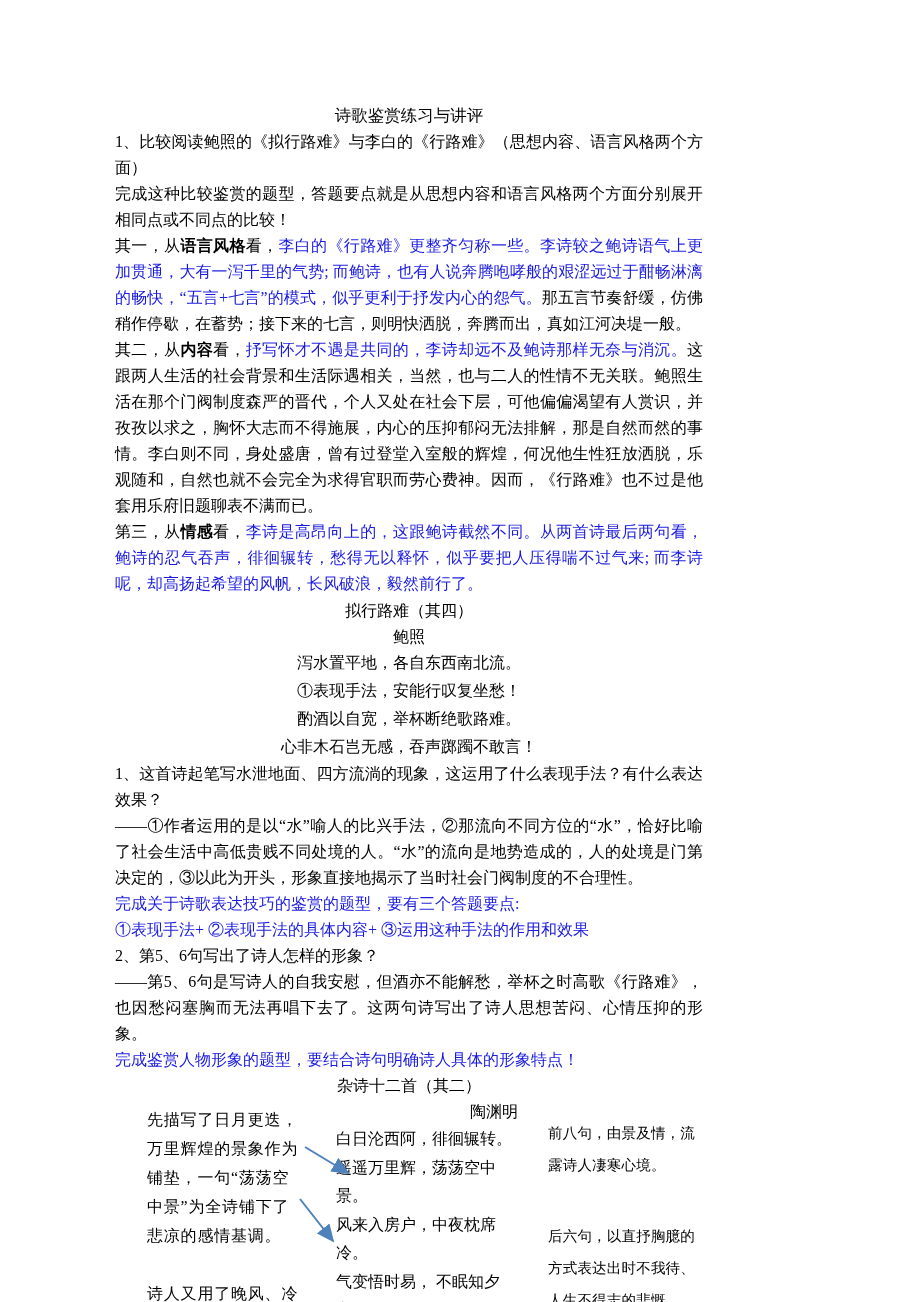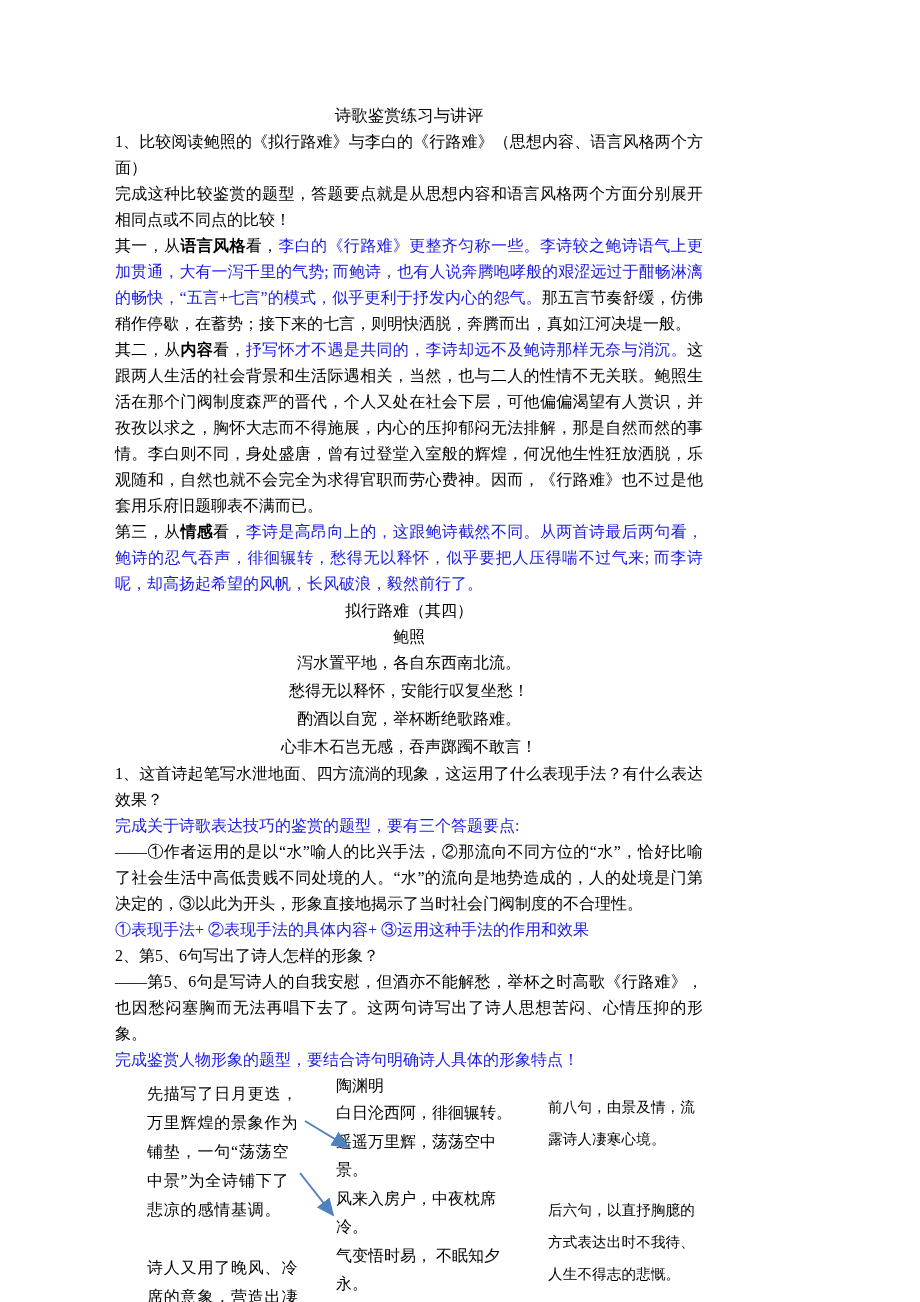--- a/index.html
+++ b/index.html
@@ -22,21 +22,21 @@
   .poem-block { text-align: center; margin: 0; }
   .poem-title { line-height: 27px; }
   .poem-author { line-height: 25px; }
   .poem-block .pline { line-height: 28px; }
   .tip { color: #1a1ae0; margin: 0; }
   .center-line { text-align: center; line-height: 26px; }
   .bottom { position: relative; display: flex; align-items: flex-start; margin-top: 0; }
   .col-left { width: 172px; margin-left: 32px; margin-top: 6px; font-size: 16px; line-height: 29px; letter-spacing: 0.8px; }
   .left-note2 { margin-top: 29px; }
   .col-mid { width: 202px; margin-left: 34px; font-size: 16px; line-height: 28.5px; }
-  .mid-author { text-align: left; line-height: 26px; }
+  .mid-author { text-align: right; line-height: 26px; }
   .col-right { width: 172px; margin-left: 30px; margin-top: 18px; font-size: 14.5px; line-height: 32px; letter-spacing: 0.2px; }
   .right-note2 { margin-top: 39px; }
   .arrows { position: absolute; left: 0; top: 0; pointer-events: none; }
 </style>
 </head>
 <body>
 
 <div class="page">
   <div class="content">
 
@@ -48,36 +48,37 @@
     <p class="para"><span>其一，从</span><b class="kw">语言风格</b><span>看，</span><span class="blue">李白的《行路难》更整齐匀称一些。李诗较之鲍诗语气上更加贯通，大有一泻千里的气势; 而鲍诗，也有人说奔腾咆哮般的艰涩远过于酣畅淋漓的畅快，“五言+七言”的模式，似乎更利于抒发内心的怨气。</span><span>那五言节奏舒缓，仿佛稍作停歇，在蓄势；接下来的七言，则明快洒脱，奔腾而出，真如江河决堤一般。</span></p>
 
     <p class="para"><span>其二，从</span><b class="kw">内容</b><span>看，</span><span class="blue">抒写怀才不遇是共同的，李诗却远不及鲍诗那样无奈与消沉。</span><span>这跟两人生活的社会背景和生活际遇相关，当然，也与二人的性情不无关联。鲍照生活在那个门阀制度森严的晋代，个人又处在社会下层，可他偏偏渴望有人赏识，并孜孜以求之，胸怀大志而不得施展，内心的压抑郁闷无法排解，那是自然而然的事情。李白则不同，身处盛唐，曾有过登堂入室般的辉煌，何况他生性狂放洒脱，乐观随和，自然也就不会完全为求得官职而劳心费神。因而，《行路难》也不过是他套用乐府旧题聊表不满而已。</span></p>
 
     <p class="para"><span>第三，从</span><b class="kw">情感</b><span>看，</span><span class="blue">李诗是高昂向上的，这跟鲍诗截然不同。从两首诗最后两句看，鲍诗的忍气吞声，徘徊辗转，愁得无以释怀，似乎要把人压得喘不过气来; 而李诗呢，却高扬起希望的风帆，长风破浪，毅然前行了。</span></p>
 
     <div class="poem-block">
       <div class="poem-title">拟行路难（其四）</div>
       <div class="poem-author">鲍照</div>
       <div class="pline">泻水置平地，各自东西南北流。</div>
-      <div class="pline">愁得无以释怀，安能行叹复坐愁！</div>
+      <div class="pline">①表现手法，安能行叹复坐愁！</div>
       <div class="pline">酌酒以自宽，举杯断绝歌路难。</div>
       <div class="pline">心非木石岂无感，吞声踯躅不敢言！</div>
     </div>
 
     <p class="para">1、这首诗起笔写水泄地面、四方流淌的现象，这运用了什么表现手法？有什么表达效果？</p>
+    <p class="para">——①作者运用的是以“水”喻人的比兴手法，②那流向不同方位的“水”，恰好比喻了社会生活中高低贵贱不同处境的人。“水”的流向是地势造成的，人的处境是门第决定的，③以此为开头，形象直接地揭示了当时社会门阀制度的不合理性。</p>
+
     <p class="para tip">完成关于诗歌表达技巧的鉴赏的题型，要有三个答题要点:</p>
-
-    <p class="para">——①作者运用的是以“水”喻人的比兴手法，②那流向不同方位的“水”，恰好比喻了社会生活中高低贵贱不同处境的人。“水”的流向是地势造成的，人的处境是门第决定的，③以此为开头，形象直接地揭示了当时社会门阀制度的不合理性。</p>
     <p class="para tip">①表现手法+ ②表现手法的具体内容+ ③运用这种手法的作用和效果</p>
 
     <p class="para">2、第5、6句写出了诗人怎样的形象？</p>
     <p class="para">——第5、6句是写诗人的自我安慰，但酒亦不能解愁，举杯之时高歌《行路难》，也因愁闷塞胸而无法再唱下去了。这两句诗写出了诗人思想苦闷、心情压抑的形象。</p>
 
     <p class="para tip">完成鉴赏人物形象的题型，要结合诗句明确诗人具体的形象特点！</p>
 
+    <div class="center-line">杂诗十二首（其二）</div>
 
     <div class="bottom">
 
       <svg class="arrows" width="692" height="300" viewBox="0 0 692 300">
         <defs>
           <marker id="ah" markerWidth="10" markerHeight="8" refX="8" refY="4" orient="auto">
             <path d="M0,0 L9,4 L0,8 z" fill="#4f81bd"></path>
           </marker>
         </defs>
         <line x1="190" y1="48" x2="233" y2="74" stroke="#4f81bd" stroke-width="2" marker-end="url(#ah)"></line>

